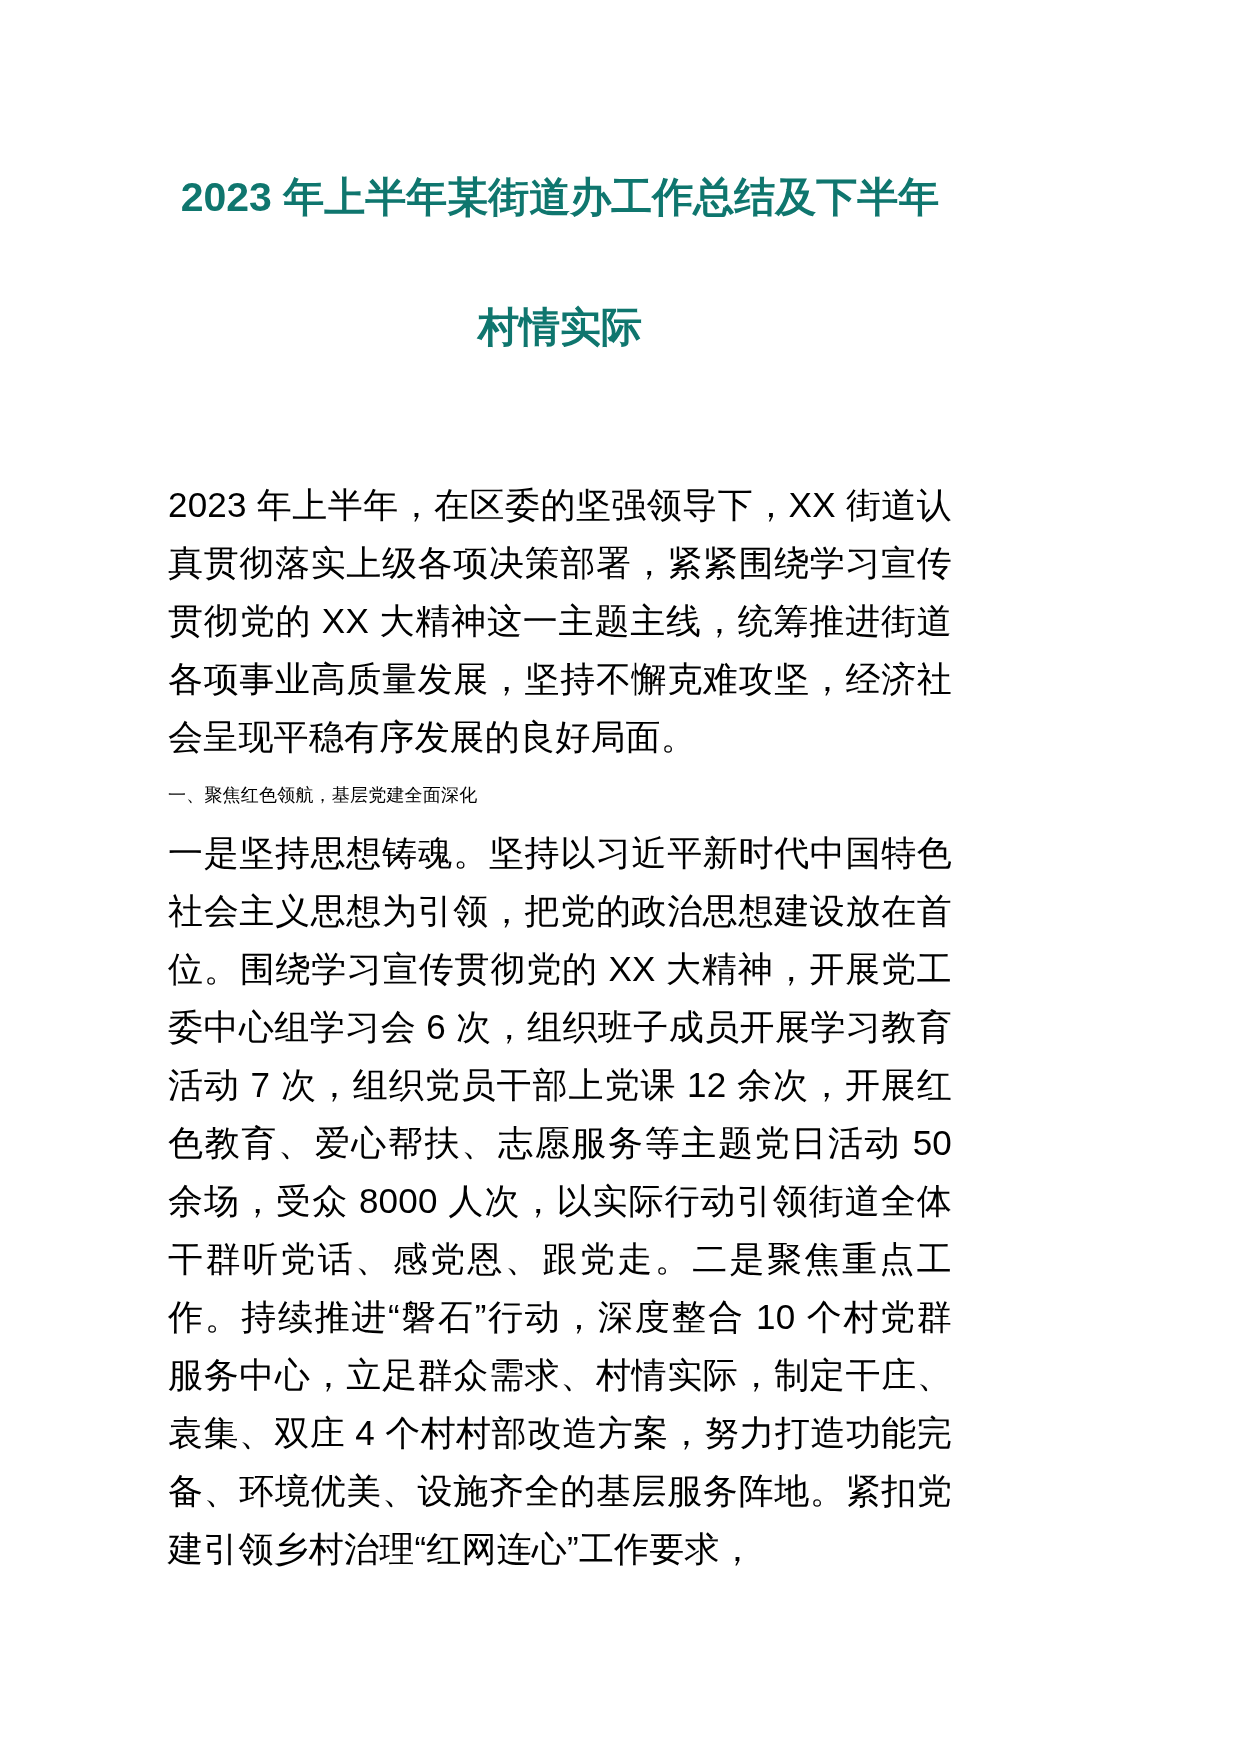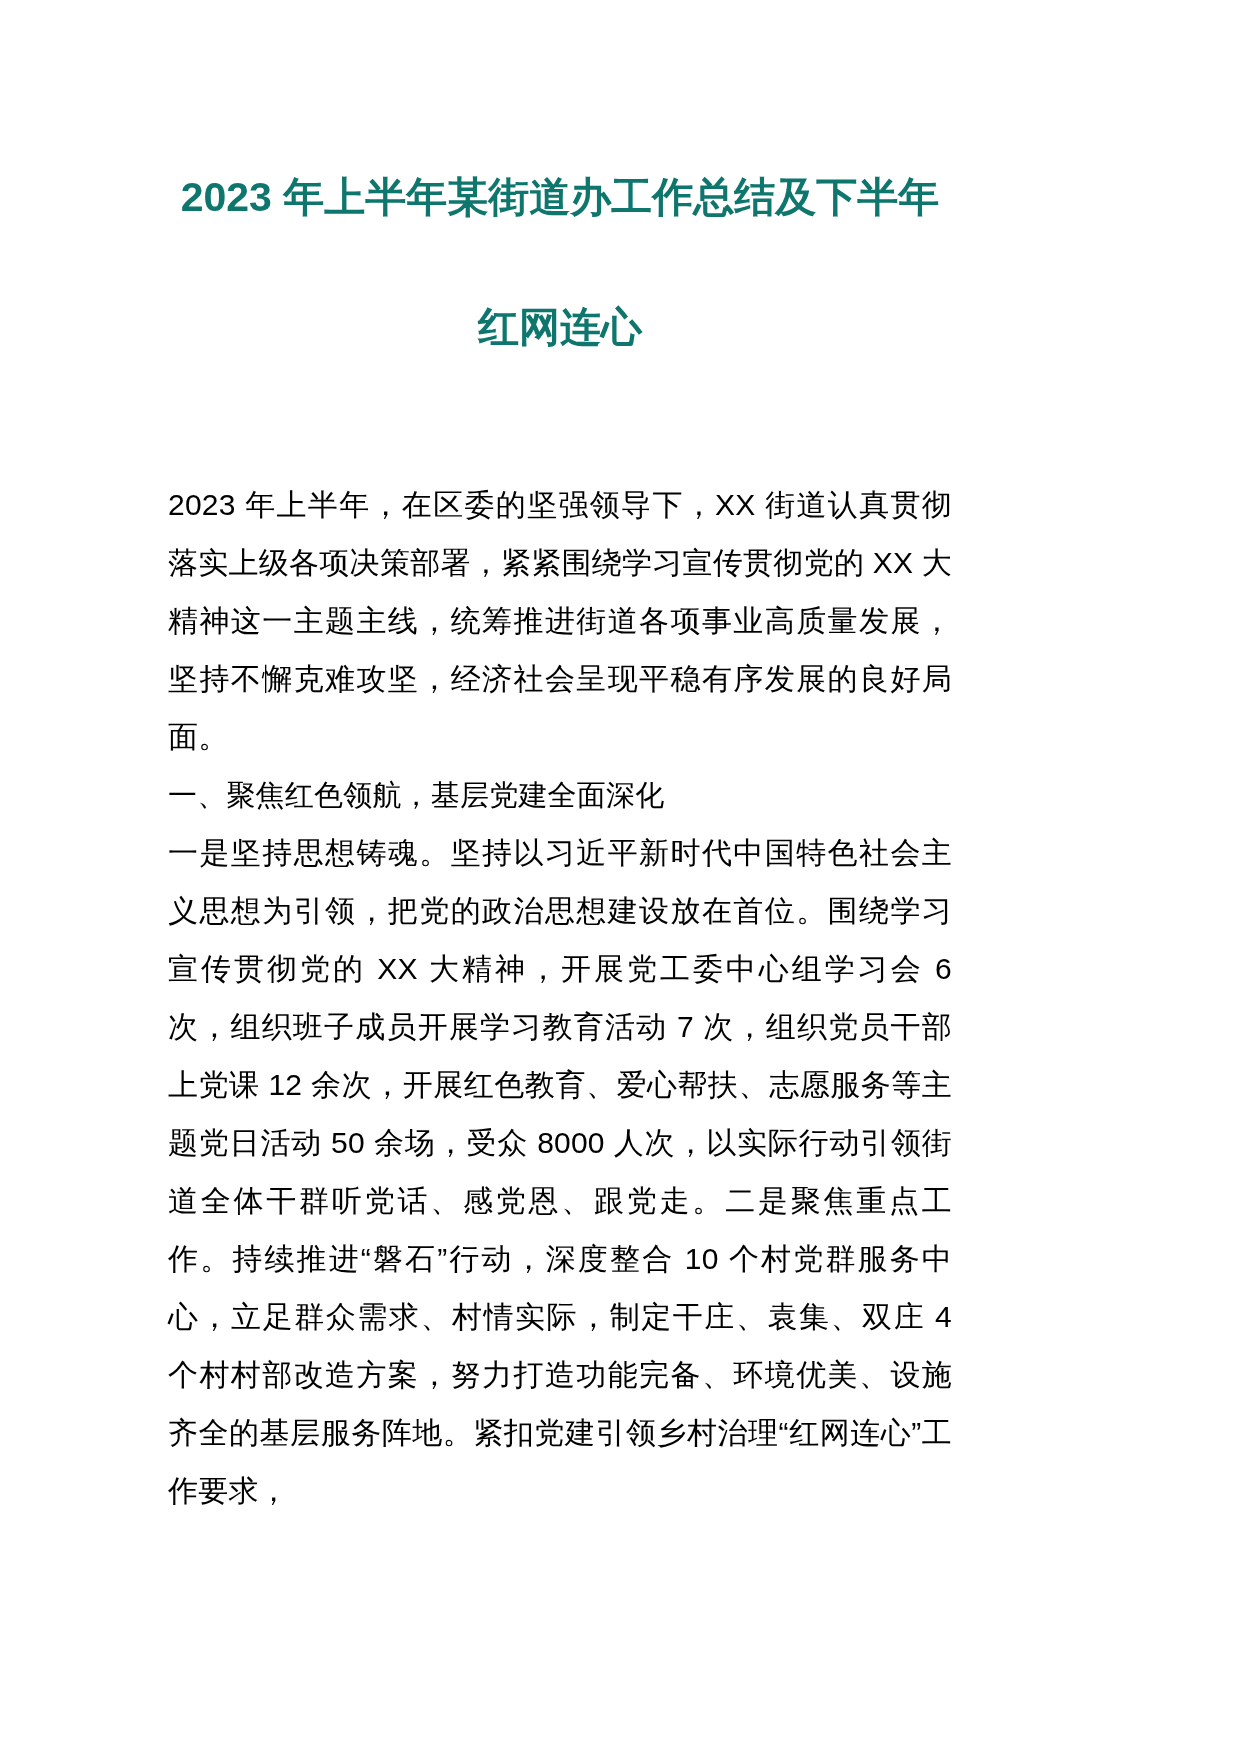--- a/index.html
+++ b/index.html
@@ -35,44 +35,44 @@
     margin: 0;
     padding-top: 132px;
   }
   .doc-title .line2 {
     display: block;
   }
   .body-block {
     margin-top: 84px;
   }
   p.para {
-    font-size: 30px;
+    font-size: 35px;
     line-height: 58px;
     text-align: justify;
     text-justify: inter-ideograph;
     margin: 0;
     padding: 0;
     color: #000;
     font-weight: 400;
     letter-spacing: 0.2px;
     word-break: break-all;
   }
   p.para.heading-line {
-    font-size: 29px;
+    font-size: 18px;
   }
 </style>
 </head>
 <body>
 
 <div class="page">
   <div class="content">
 
     <h1 class="doc-title">
       <span>2023 年上半年某街道办工作总结及下半年</span>
-      <span class="line2">红网连心</span>
+      <span class="line2">村情实际</span>
     </h1>
 
     <div class="body-block">
       <p class="para">2023 年上半年，在区委的坚强领导下，XX 街道认真贯彻落实上级各项决策部署，紧紧围绕学习宣传贯彻党的 XX 大精神这一主题主线，统筹推进街道各项事业高质量发展，坚持不懈克难攻坚，经济社会呈现平稳有序发展的良好局面。</p>
       <p class="para heading-line">一、聚焦红色领航，基层党建全面深化</p>
       <p class="para">一是坚持思想铸魂。坚持以习近平新时代中国特色社会主义思想为引领，把党的政治思想建设放在首位。围绕学习宣传贯彻党的 XX 大精神，开展党工委中心组学习会 6 次，组织班子成员开展学习教育活动 7 次，组织党员干部上党课 12 余次，开展红色教育、爱心帮扶、志愿服务等主题党日活动 50 余场，受众 8000 人次，以实际行动引领街道全体干群听党话、感党恩、跟党走。二是聚焦重点工作。持续推进“磐石”行动，深度整合 10 个村党群服务中心，立足群众需求、村情实际，制定干庄、袁集、双庄 4 个村村部改造方案，努力打造功能完备、环境优美、设施齐全的基层服务阵地。紧扣党建引领乡村治理“红网连心”工作要求，</p>
     </div>
 
   </div>
 </div>

